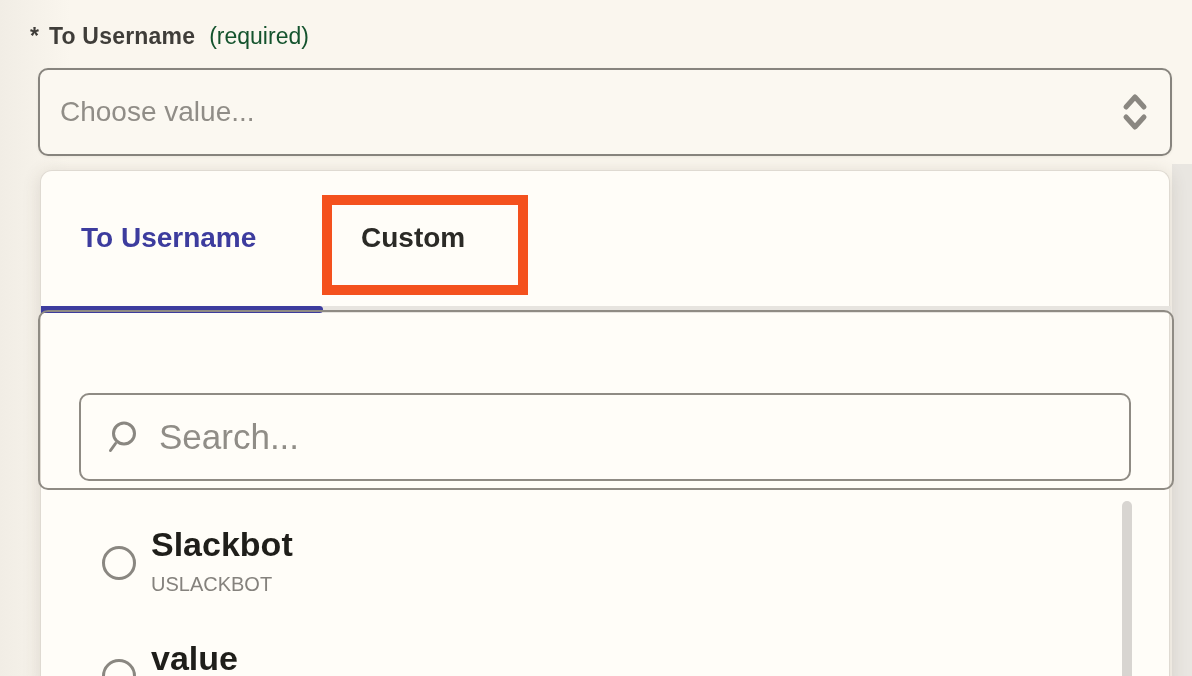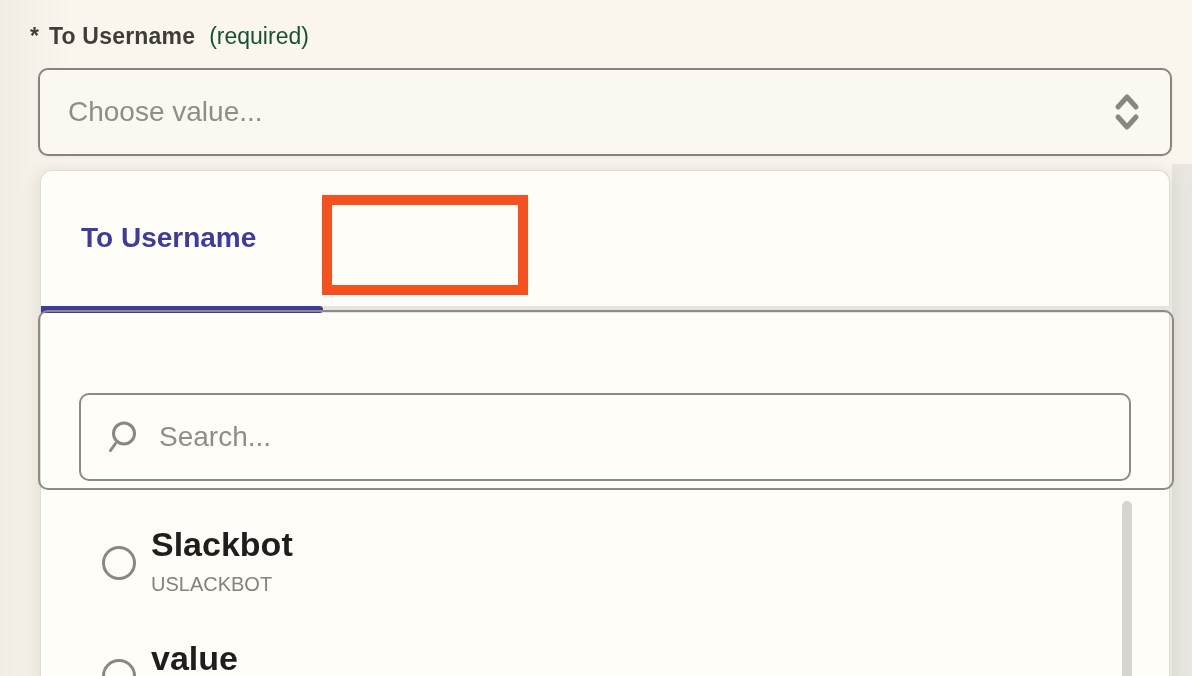--- a/index.html
+++ b/index.html
@@ -21,21 +21,21 @@
   .field-label .lbl  { font-weight: 700; letter-spacing: .2px; }
   .field-label .req  { font-weight: 400; margin-left: 14px; color: #14532d; }
 
   
   .combobox {
     left: 38px; top: 68px; width: 1134px; height: 88px;
     background: #FBF8F1;
     border: 2px solid #87847E; border-radius: 10px;
     box-shadow: 0 1px 3px rgba(60,50,30,.07);
     display: flex; align-items: center;
-    padding: 0 28px;
+    padding: 0 20px;
     cursor: pointer;
   }
   .combobox .placeholder { font-size: 28px; color: #908D87; flex: 1; }
   .combobox svg { flex: 0 0 auto; }
 
   
   .panel {
     left: 40px; top: 170px; width: 1130px; height: 520px;
     background: #FFFDF8;
     border: 1px solid #DFDAD2; border-bottom: none;
@@ -75,21 +75,21 @@
   .search-box {
     left: 38px; top: 222px; width: 1052px; height: 88px;
     background: #FFFDF8;
     border: 2px solid #8F8B84; border-radius: 10px;
     display: flex; align-items: center;
     padding: 0 24px; gap: 18px;
   }
   .search-box input {
     border: none; outline: none; background: transparent;
     font-family: "Liberation Sans", sans-serif;
-    font-size: 28px; color: #701a75; flex: 1;
+    font-size: 35px; color: #701a75; flex: 1;
   }
   .search-box input::placeholder { color: #908D87; opacity: 1; }
 
   
   .option-row { left: 0; width: 1070px; height: 100px; cursor: pointer; }
   .option-row.row-0 { top: 340px; }
   .option-row.row-1 { top: 455px; }
   .radio {
     position: absolute; left: 61px; width: 34px; height: 34px;
     border: 3px solid #8A8781; border-radius: 50%;
@@ -130,20 +130,21 @@
     <svg width="30" height="44" viewBox="0 0 30 44" fill="none">
       <polyline points="6,17 15,7 24,17" stroke="#8A8781" stroke-width="5" stroke-linecap="round" stroke-linejoin="round"></polyline>
       <polyline points="6,27 15,37 24,27" stroke="#8A8781" stroke-width="5" stroke-linecap="round" stroke-linejoin="round"></polyline>
     </svg>
   </span>
 </div>
 
 <div class="abs panel">
 
   <button class="abs tab tab-active">To Username</button>
+  <button class="abs tab tab-inactive">Custom</button>
   <div class="abs annotation-rect"></div>
 
   <div class="abs underline-track"></div>
   <div class="abs underline-active"></div>
 
   <div class="abs content-outline"></div>
 
   <div class="abs search-box">
     <span style="display:flex;">
       <svg width="36" height="36" viewBox="0 0 36 36" fill="none">

